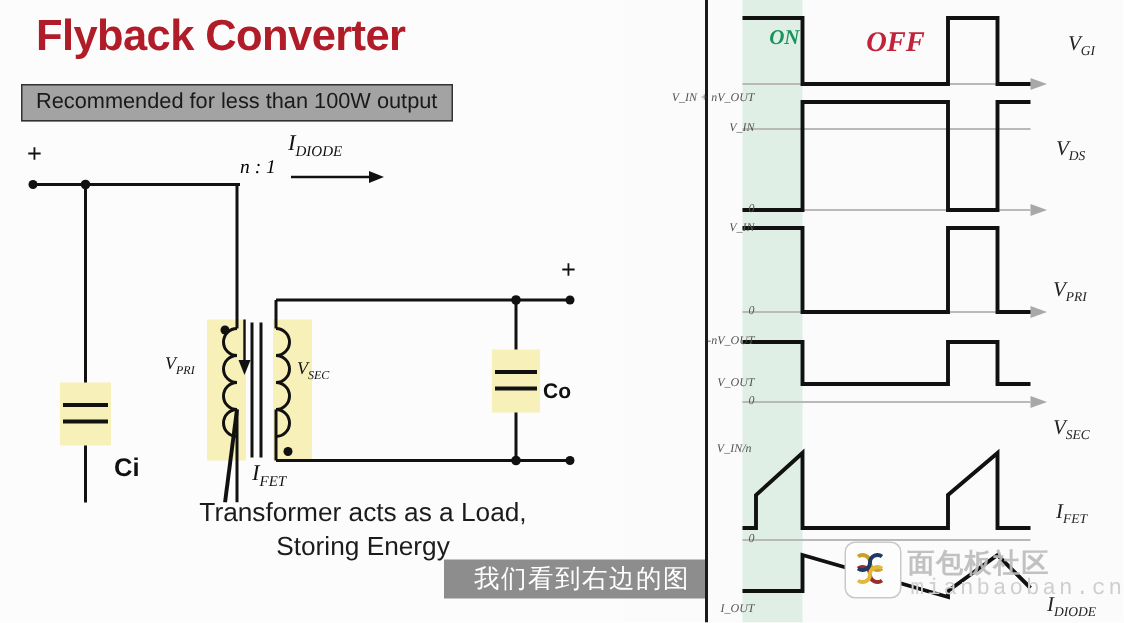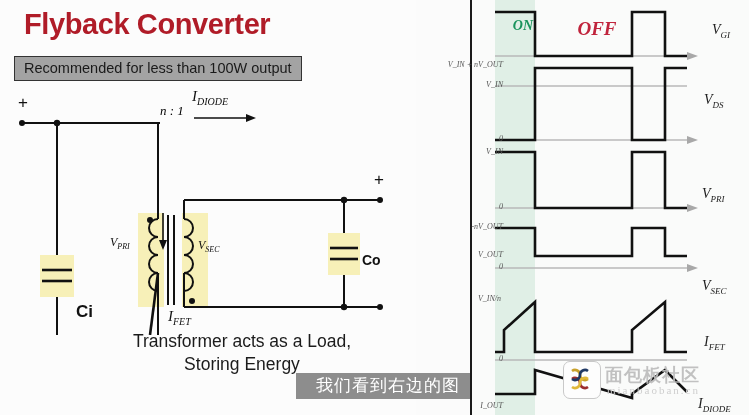--- a/index.html
+++ b/index.html
@@ -34,22 +34,22 @@
   .rlab{position:absolute;font-family:"Liberation Serif",serif;font-style:italic;color:#222;
         font-size:14px;white-space:nowrap;}
   .rlab sub{font-size:9px;}
 
   
   #wm{position:absolute;left:563px;top:357px;width:172px;height:46px;}
   #wm-logo{position:absolute;left:0;top:4px;width:36px;height:36px;background:#fdfdfd;
            border:1px solid #c9c9c9;border-radius:7px;}
   #wm-text{position:absolute;left:42px;top:6px;font-size:18px;color:#bdbdbd;font-weight:bold;
            letter-spacing:1px;opacity:.92;}
-  #wm-sub{position:absolute;left:44px;top:27px;font-size:11px;color:#cfcfcf;letter-spacing:2px;
-          font-family:Liberation Serif, serif;}
+  #wm-sub{position:absolute;left:44px;top:27px;font-size:15px;color:#cfcfcf;letter-spacing:2px;
+          font-family:Liberation Mono, monospace;}
 </style>
 </head>
 <body>
 
 <div id="root">
 
   <div id="left">
 
     <div id="title">Flyback Converter</div>
 

